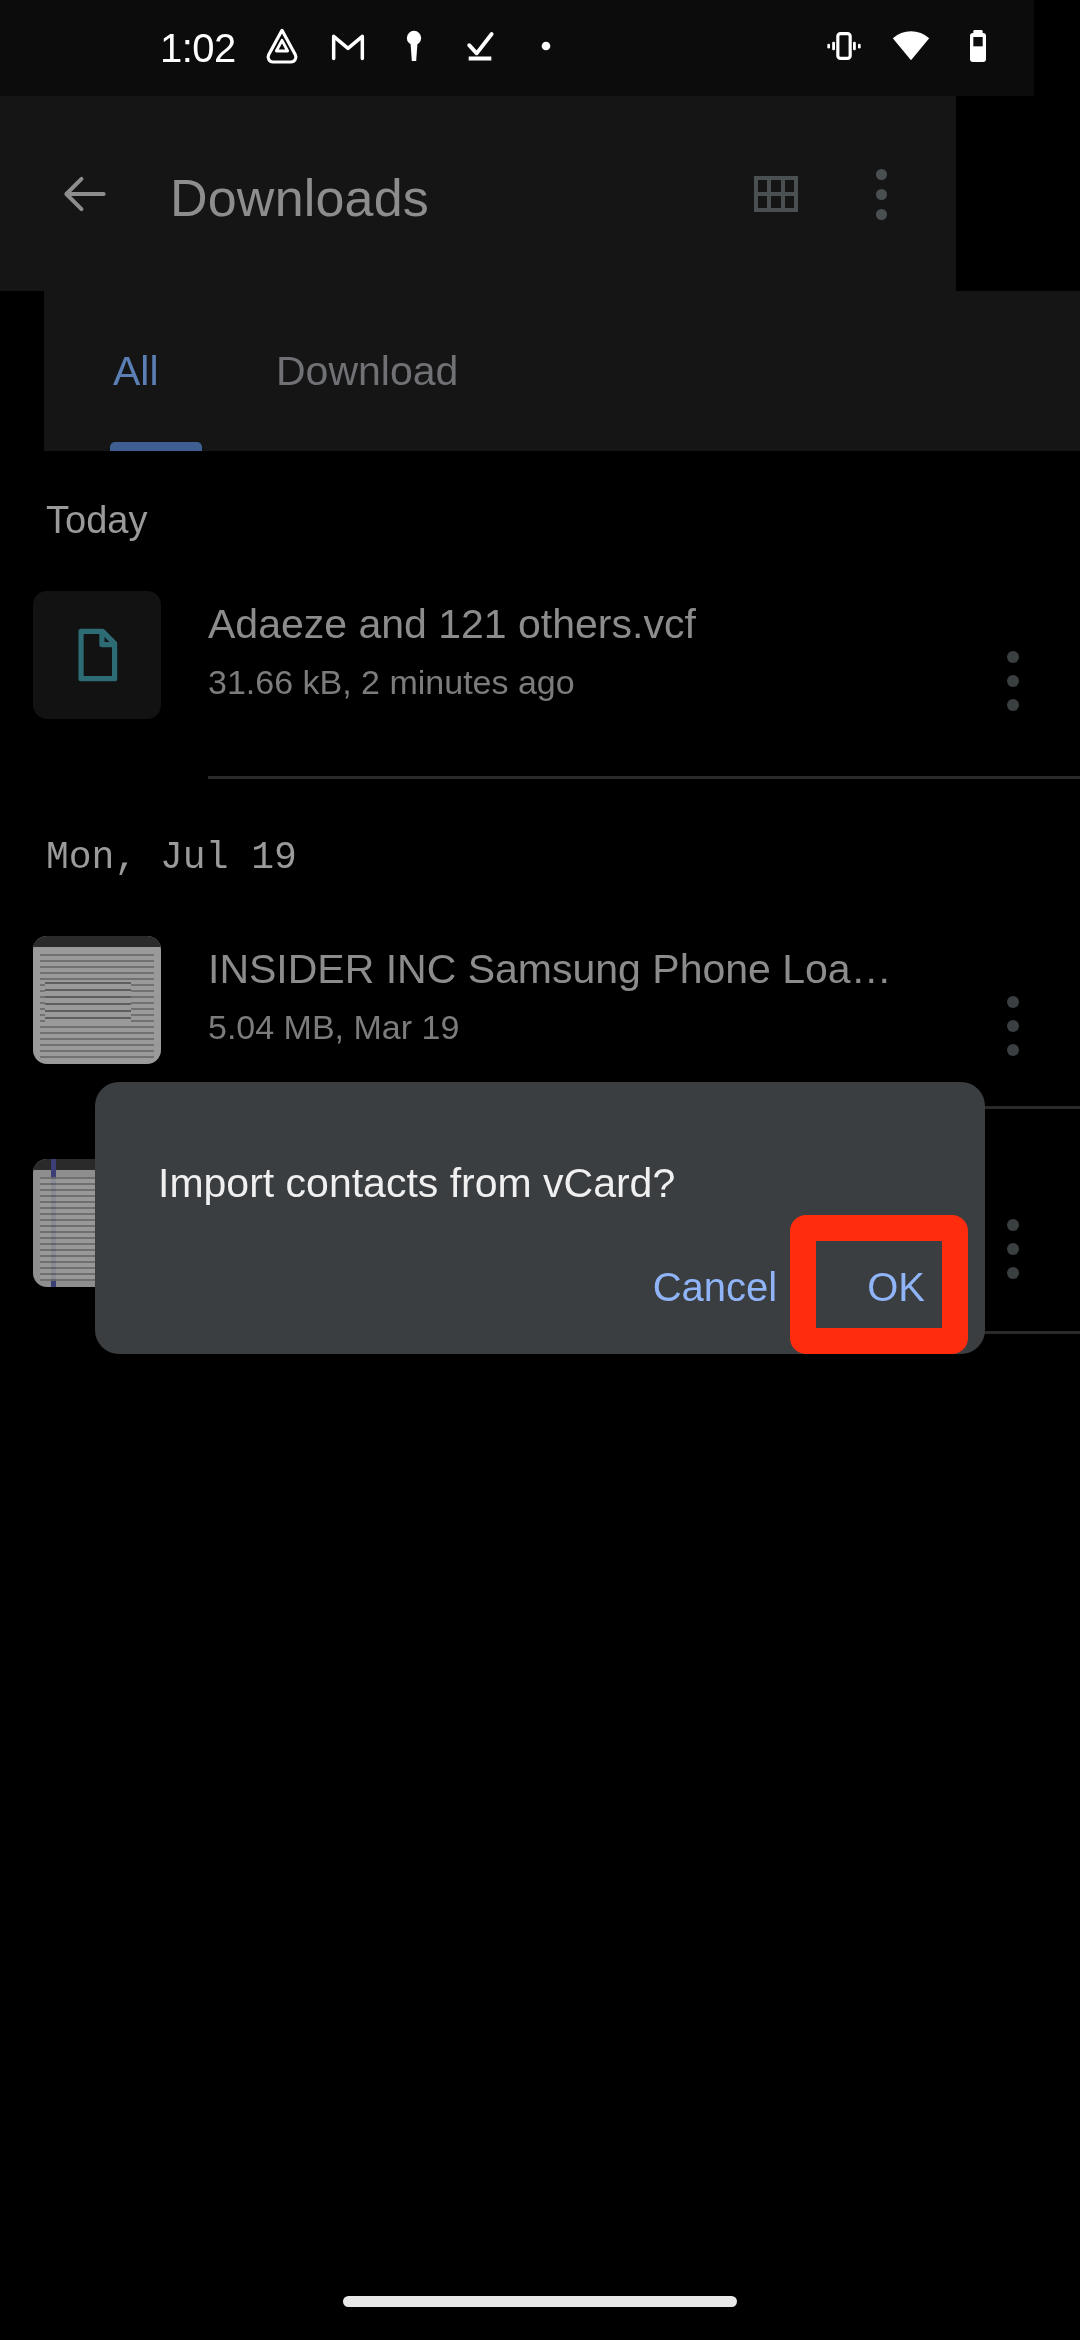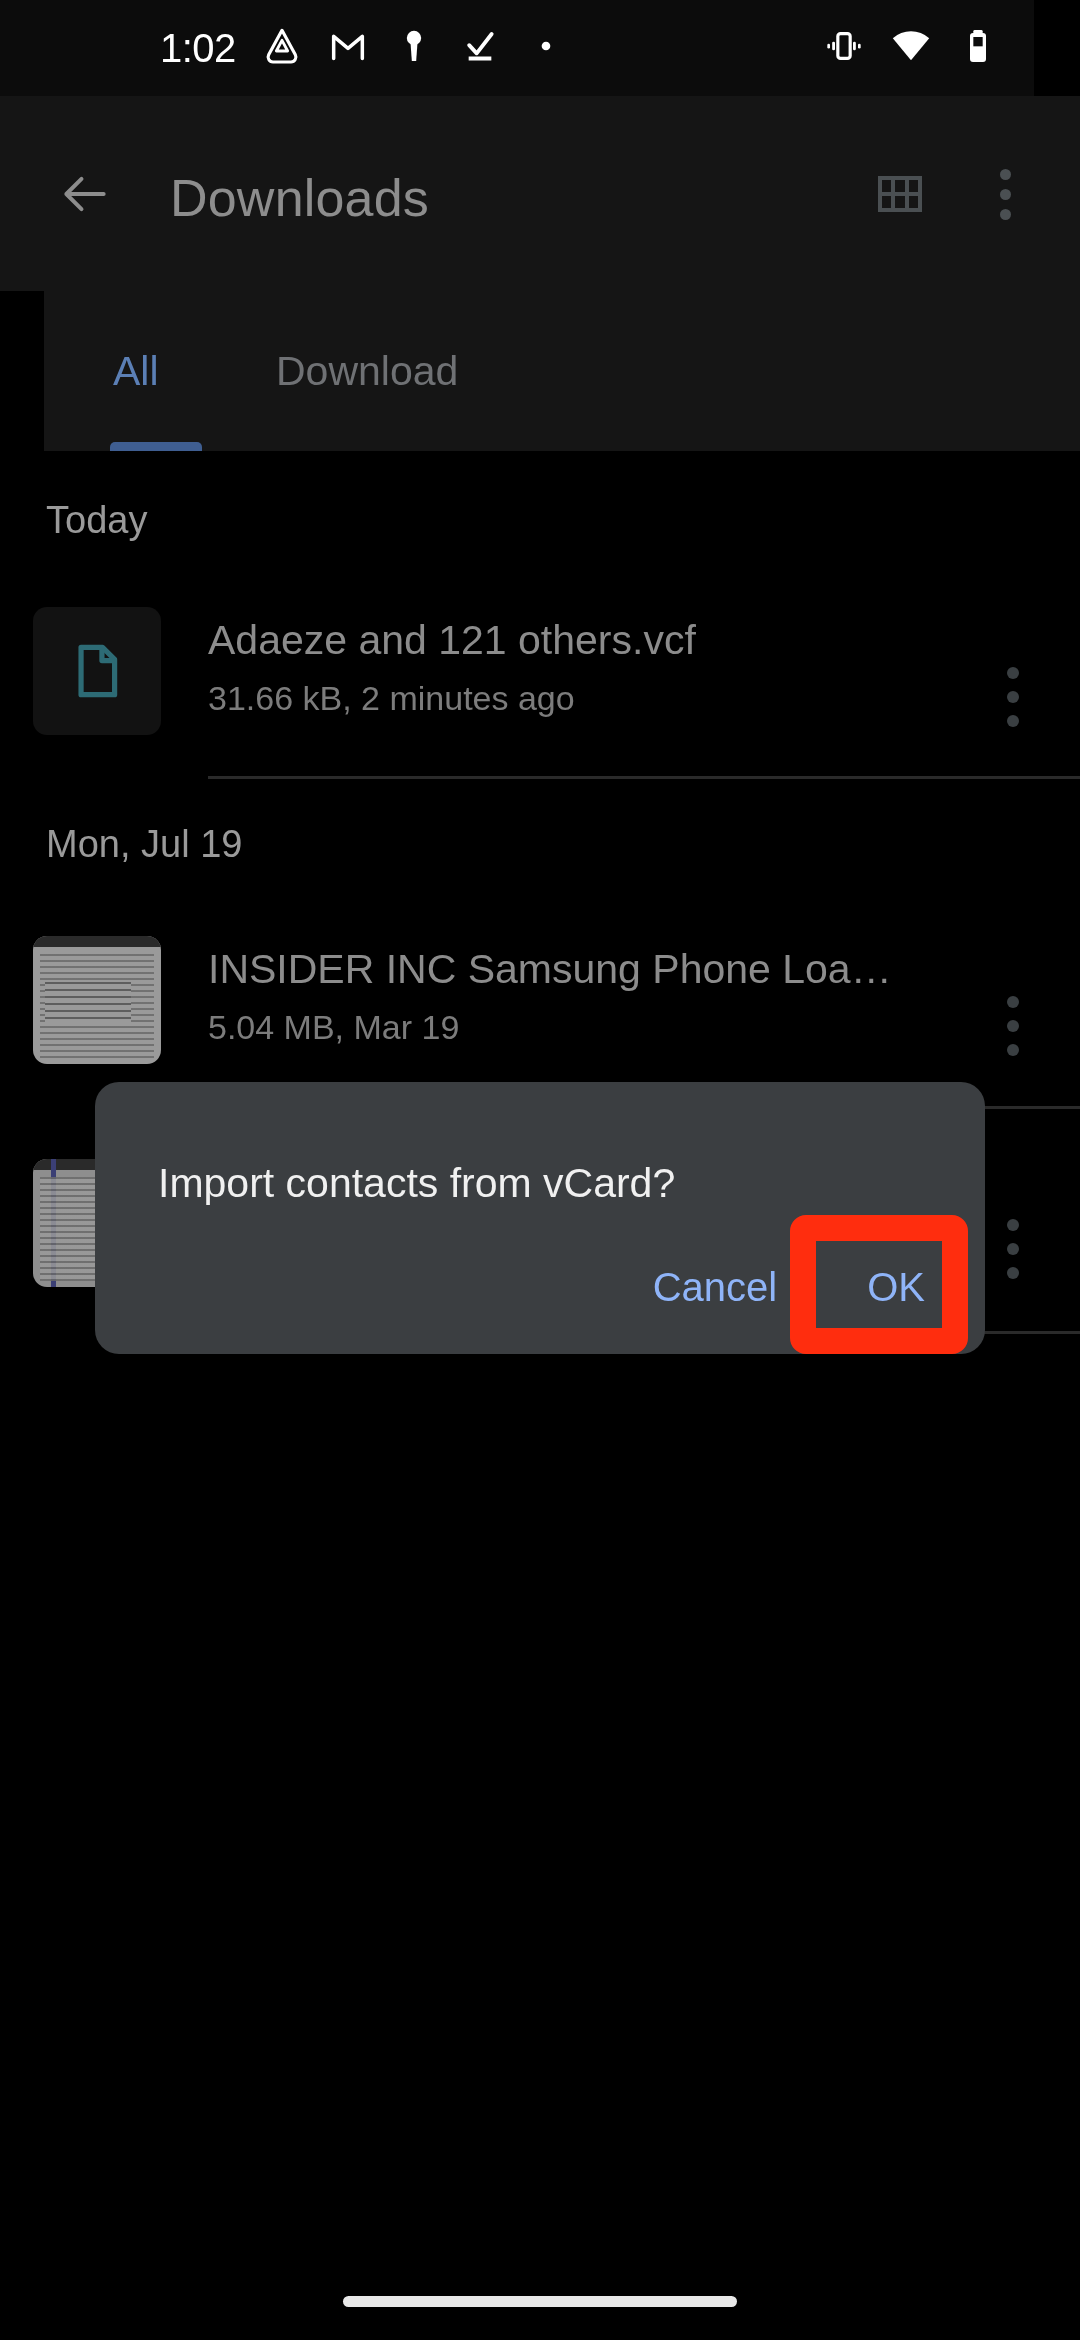--- a/index.html
+++ b/index.html
@@ -27,21 +27,21 @@
   }
   #clock{ color:#fff; font-size:40px; letter-spacing:-0.5px; }
   #status-right{
     position:absolute; right:36px; top:0; height:96px;
     display:flex; align-items:center; gap:26px;
   }
   .sicon{ display:block; }
 
   
   #app-bar{
-    position:absolute; left:0; top:96px; width:1080px; height:195px;
+    position:absolute; left:0; top:96px; width:956px; height:195px;
     background:#151515;
   }
   #back-btn{
     position:absolute; left:42px; top:55px; width:86px; height:86px;
     display:flex; align-items:center; justify-content:center;
   }
   #page-title{
     position:absolute; left:170px; top:72px;
     font-size:52px; color:#8d8d8d; font-weight:400;
     letter-spacing:0.2px;
@@ -82,24 +82,24 @@
   }
 
   
   #list{ position:absolute; left:0; top:451px; width:1080px; bottom:0; background:#000; }
 
   .section-header{
     position:absolute; left:46px;
     font-size:38px; color:#9a9a9a;
   }
   #hdr-today{ top:48px; }
-  #hdr-jul19{ top:372px; }
+  #hdr-jul19{ top:385px;font-family:Liberation Mono, monospace; }
 
   .list-item{ position:absolute; left:0; width:1080px; height:200px; }
-  #item-0{ top:148px; }
+  #item-0{ top:132px; }
   #item-1{ top:477px; }
   #item-2{ top:700px; }
 
   .thumb-wrap{
     position:absolute; left:33px; top:8px;
     width:128px; height:128px;
     border-radius:14px; overflow:hidden;
   }
   .thumb-file{
     background:#121212;

